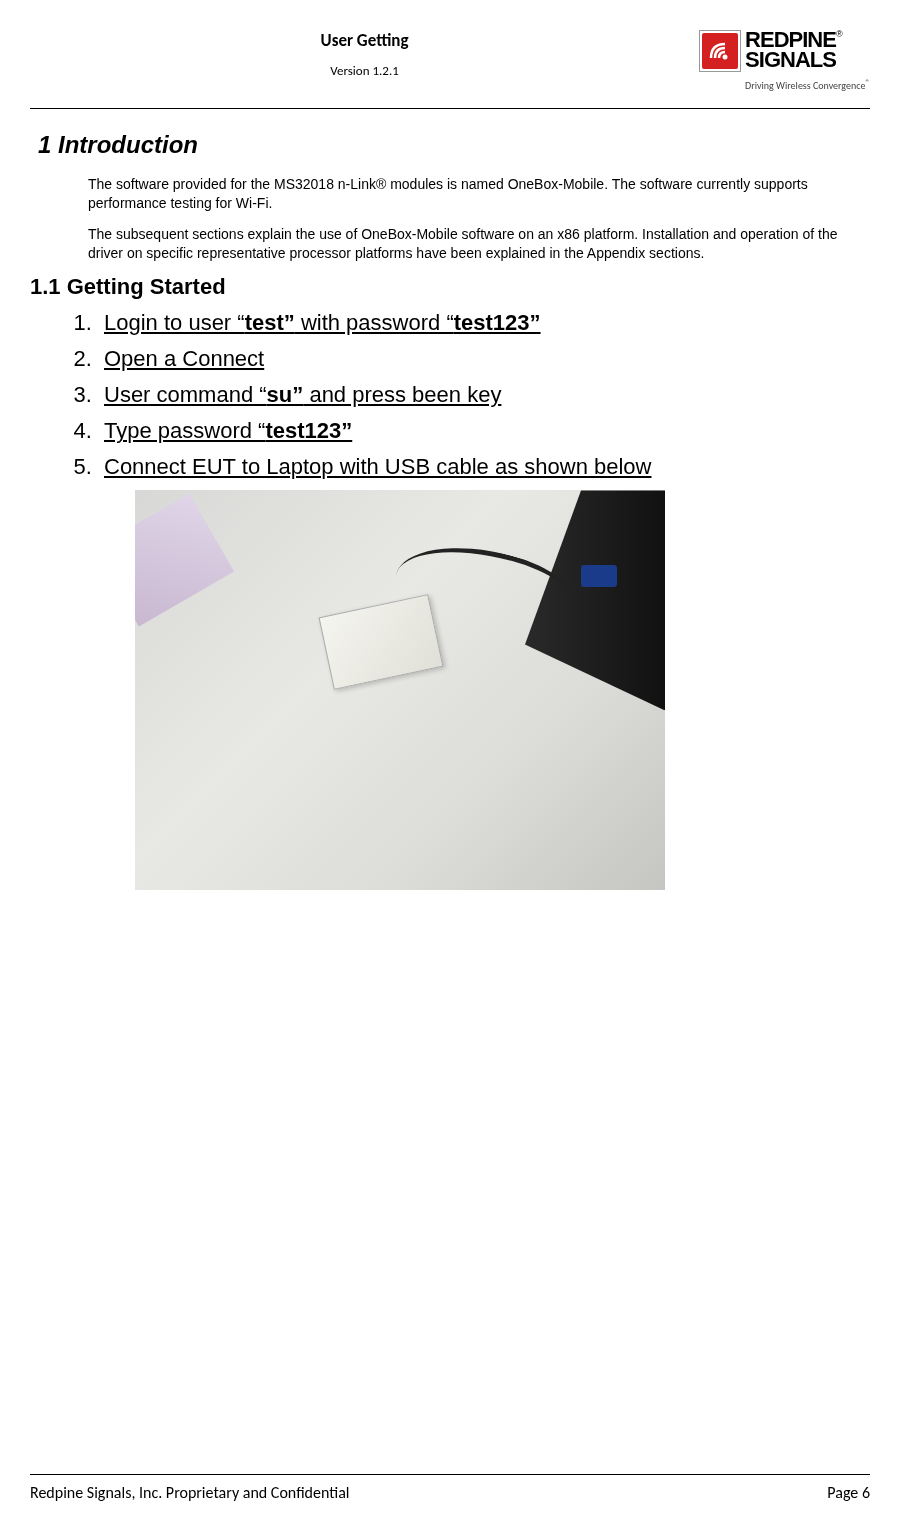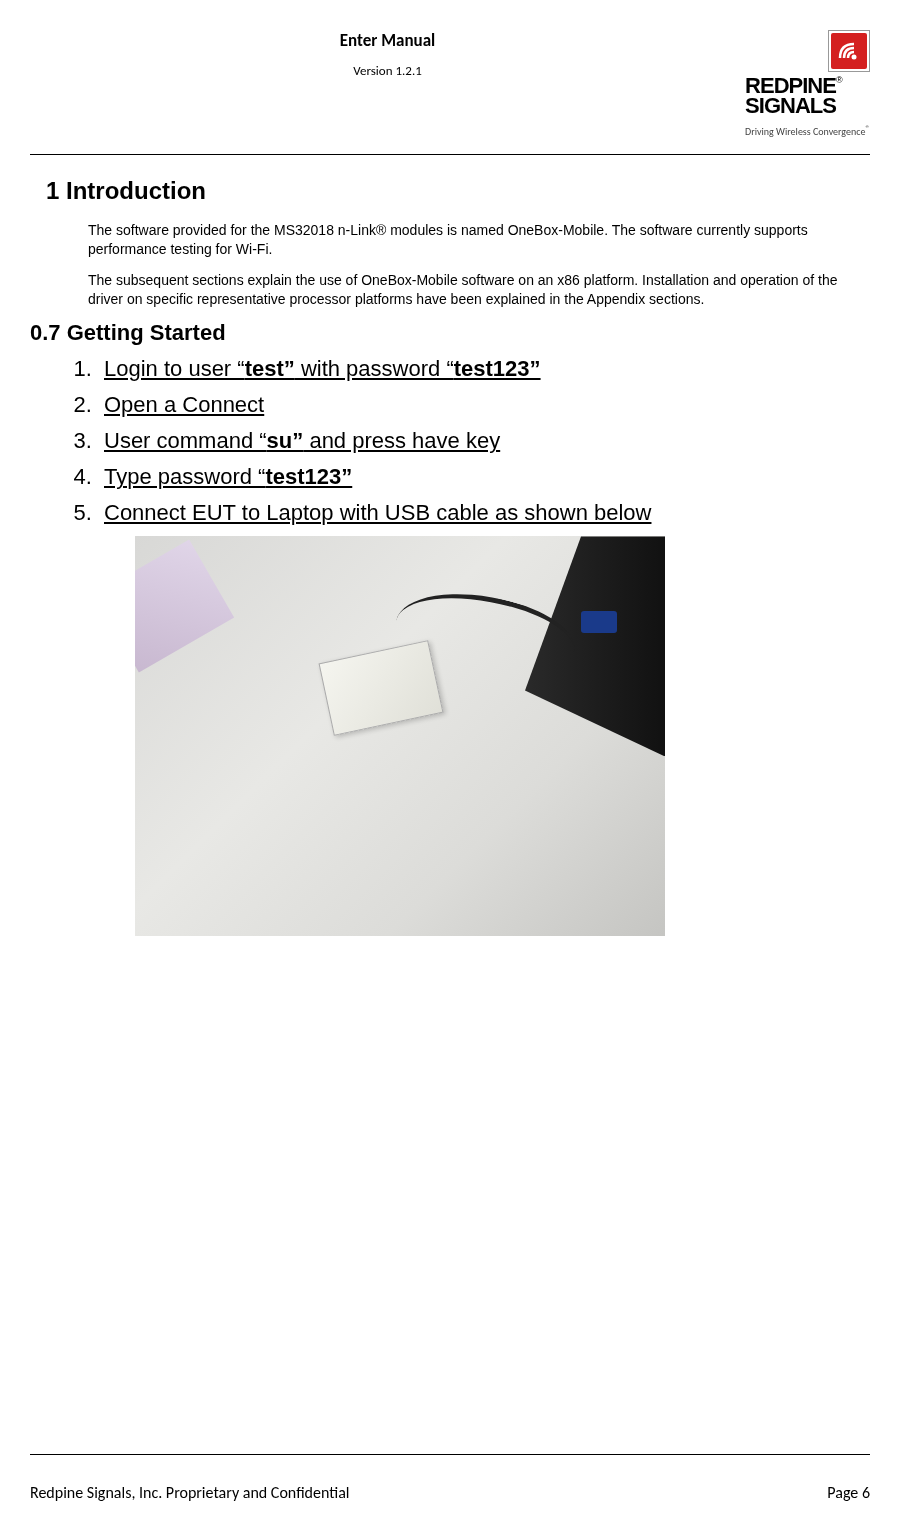--- a/index.html
+++ b/index.html
@@ -40,23 +40,22 @@
       font-weight: normal;
       font-size: 13px;
     }
     .header-right {
       display: flex;
       align-items: flex-start;
       gap: 4px;
     }
     .logo-container {
       display: flex;
-      align-items: flex-end;
+      align-items: flex-start;
       gap: 4px;
-      flex-direction: column;
     }
     .logo-icon {
       width: 42px;
       height: 42px;
       background: #fff;
       border: 1.5px solid #999;
       display: flex;
       align-items: center;
       justify-content: center;
       position: relative;
@@ -87,21 +86,22 @@
       margin-top: 8px;
     }
     .content {
       padding-left: 0;
     }
     h1.section-title {
       font-family: Verdana, Arial, sans-serif;
       font-size: 24px;
       font-weight: bold;
       margin-bottom: 16px;
-      margin-left: 16px;
+      margin-left: 8px;
+      font-style: italic;
     }
     .body-para {
       font-family: Verdana, Arial, sans-serif;
       font-size: 14px;
       margin-left: 58px;
       margin-right: 10px;
       margin-bottom: 12px;
       line-height: 1.35;
     }
     h2.subsection-title {
@@ -183,33 +183,33 @@
       height: 90px;
       background: linear-gradient(45deg, #c8b8d0, #e0d5e8);
       transform: rotate(-30deg) translateX(-30px);
     }
     .footer {
       position: absolute;
       bottom: 30px;
       left: 30px;
       right: 30px;
       border-top: 1.5px solid #000;
-      padding-top: 28px;
+      padding-top: 8px;
       display: flex;
       justify-content: space-between;
       font-size: 16px;
     }
   </style>
 </head>
 <body>
 
 <div class="page">
   <div class="header">
     <div class="header-left">
-      <div class="header-title">Enter Manual</div>
+      <div class="header-title">User Getting</div>
       <div class="header-version">Version 1.2.1</div>
     </div>
     <div class="header-right">
       <div class="logo-container">
         <div class="logo-icon">
           <svg width="38" height="38" viewBox="0 0 38 38">
             <rect x="1" y="1" width="36" height="36" fill="#d42020" rx="2"></rect>
             <path d="M 10 26 Q 10 12 24 12" stroke="#fff" stroke-width="2.5" fill="none"></path>
             <path d="M 14 26 Q 14 16 24 16" stroke="#fff" stroke-width="2.5" fill="none"></path>
             <path d="M 18 26 Q 18 20 24 20" stroke="#fff" stroke-width="2.5" fill="none"></path>
@@ -230,31 +230,31 @@
         </div>
       </div>
     </div>
   </div>
 
   <div class="content">
     <h1 class="section-title">1  Introduction</h1>
     <p class="body-para">The software provided for the MS32018 n-Link® modules is named OneBox-Mobile. The software currently supports performance testing for Wi-Fi.</p>
     <p class="body-para">The subsequent sections explain the use of OneBox-Mobile software on an x86 platform. Installation and operation of the driver on specific representative processor platforms have been explained in the Appendix sections.</p>
 
-    <h2 class="subsection-title">0.7  Getting Started</h2>
+    <h2 class="subsection-title">1.1  Getting Started</h2>
 
     <ol class="steps-list">
       <li>
         <span>Login to user “</span><span class="bold-inline">test”</span><span> with password “</span><span class="bold-inline">test123”</span>
       </li>
       <li>
         <span>Open a Connect</span>
       </li>
       <li>
-        <span>User command “</span><span class="bold-inline">su”</span><span> and press have key</span>
+        <span>User command “</span><span class="bold-inline">su”</span><span> and press been key</span>
       </li>
       <li>
         <span>Type password “</span><span class="bold-inline">test123”</span>
       </li>
       <li>
         <span>Connect EUT to Laptop with USB cable as shown below</span>
       </li>
     </ol>
 
     <div class="image-placeholder">

